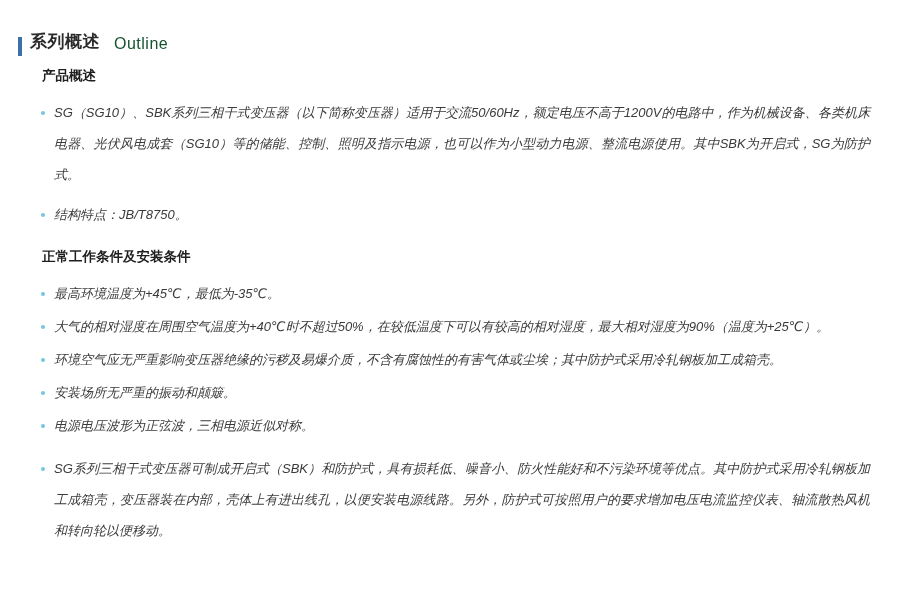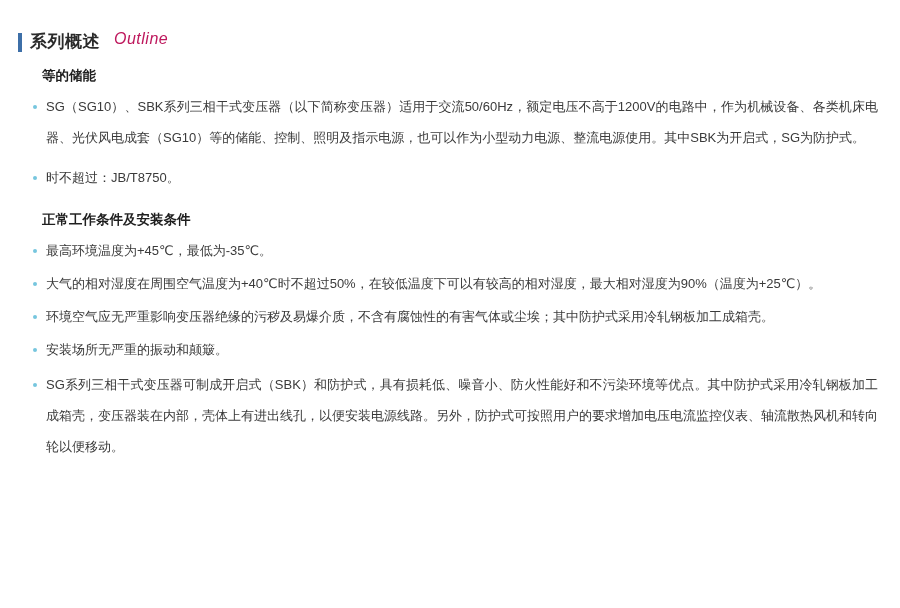--- a/index.html
+++ b/index.html
@@ -18,21 +18,21 @@
   .page {
     width: 900px;
     height: 608px;
     box-sizing: border-box;
     padding: 30px 18px 0 18px;
     position: relative;
   }
   
   .section-title {
     display: flex;
-    align-items: flex-start;
+    align-items: flex-end;
     margin: 0 0 14px 0;
     padding-left: 0;
   }
   .title-bar {
     width: 4px;
     height: 19px;
     background: #3d6fa8;
     margin-right: 8px;
     position: relative;
     top: 3px;
@@ -57,23 +57,24 @@
     font-weight: bold;
     color: #1f1f1f;
     margin: 0 0 6px 0;
     padding-left: 24px;
   }
   .subhead.spaced {
     margin-top: 18px;
   }
   
   .bullet-list {
-    margin: 4px;
+    margin: 12px;
     padding: 0;
     list-style: none;
+    font-style: italic;
   }
   .bullet-item {
     position: relative;
     padding-left: 24px;
     margin-bottom: 9px;
     font-size: 13px;
     line-height: 31px;
     color: #3a3a3a;
     text-align: justify;
   }
@@ -94,32 +95,32 @@
   }
 </style>
 </head>
 <body>
 
 <div class="page">
 
   <div class="section-title">
     <span class="title-bar" style="background: rgb(61, 111, 168);"></span>
     <span class="title-cn">系列概述</span>
-    <span class="title-en" style="color: #be185d; font-style: italic;">Outline</span>
+    <span class="title-en" style="color: #14532d;">Outline</span>
   </div>
 
-  <h2 class="subhead">等的储能</h2>
+  <h2 class="subhead">产品概述</h2>
   <ul class="bullet-list">
     <li class="bullet-item">
       <span class="dot" style="background: rgb(118, 198, 222);"></span>
       <span class="txt">SG（SG10）、SBK系列三相干式变压器（以下简称变压器）适用于交流50/60Hz，额定电压不高于1200V的电路中，作为机械设备、各类机床电器、光伏风电成套（SG10）等的储能、控制、照明及指示电源，也可以作为小型动力电源、整流电源使用。其中SBK为开启式，SG为防护式。</span>
     </li>
     <li class="bullet-item">
       <span class="dot" style="background: rgb(118, 198, 222);"></span>
-      <span class="txt">时不超过：JB/T8750。</span>
+      <span class="txt">结构特点：JB/T8750。</span>
     </li>
   </ul>
 
   <h2 class="subhead spaced">正常工作条件及安装条件</h2>
   <ul class="bullet-list">
     <li class="bullet-item tight">
       <span class="dot" style="background: rgb(118, 198, 222);"></span>
       <span class="txt">最高环境温度为+45℃，最低为-35℃。</span>
     </li>
     <li class="bullet-item tight">
@@ -127,20 +128,24 @@
       <span class="txt">大气的相对湿度在周围空气温度为+40℃时不超过50%，在较低温度下可以有较高的相对湿度，最大相对湿度为90%（温度为+25℃）。</span>
     </li>
     <li class="bullet-item tight">
       <span class="dot" style="background: rgb(118, 198, 222);"></span>
       <span class="txt">环境空气应无严重影响变压器绝缘的污秽及易爆介质，不含有腐蚀性的有害气体或尘埃；其中防护式采用冷轧钢板加工成箱壳。</span>
     </li>
     <li class="bullet-item tight">
       <span class="dot" style="background: rgb(118, 198, 222);"></span>
       <span class="txt">安装场所无严重的振动和颠簸。</span>
     </li>
+    <li class="bullet-item tight">
+      <span class="dot" style="background: rgb(118, 198, 222);"></span>
+      <span class="txt">电源电压波形为正弦波，三相电源近似对称。</span>
+    </li>
   </ul>
 
   <ul class="bullet-list">
     <li class="bullet-item">
       <span class="dot" style="background: rgb(118, 198, 222);"></span>
       <span class="txt">SG系列三相干式变压器可制成开启式（SBK）和防护式，具有损耗低、噪音小、防火性能好和不污染环境等优点。其中防护式采用冷轧钢板加工成箱壳，变压器装在内部，壳体上有进出线孔，以便安装电源线路。另外，防护式可按照用户的要求增加电压电流监控仪表、轴流散热风机和转向轮以便移动。</span>
     </li>
   </ul>
 
 </div>

